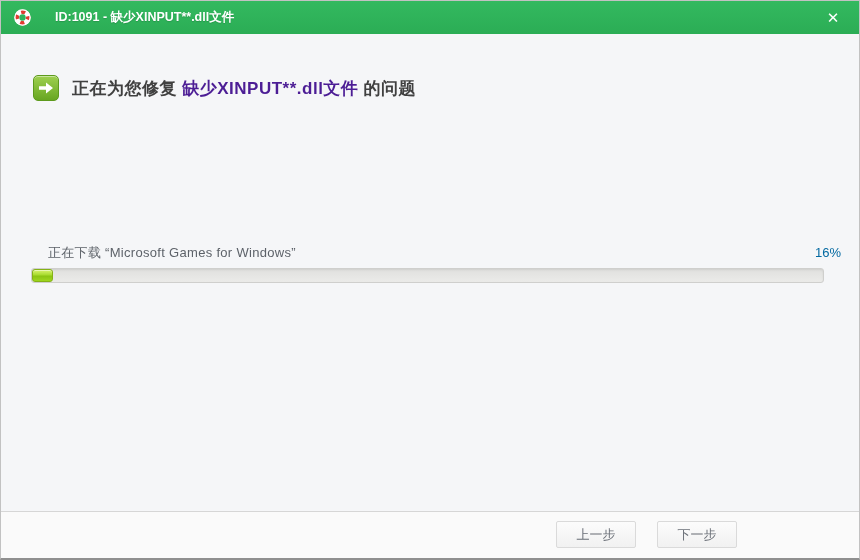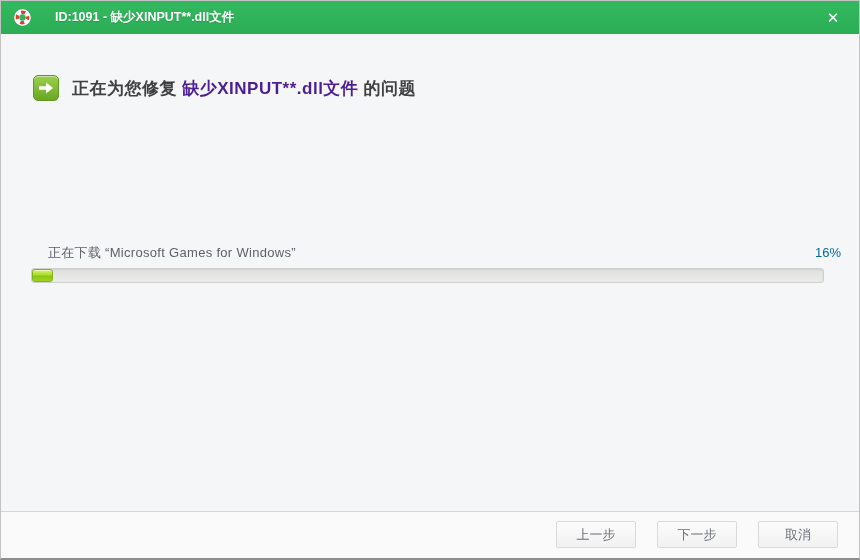--- a/index.html
+++ b/index.html
@@ -137,17 +137,16 @@
     <span class="percent-text">16%</span>
   </div>
 
   <div class="progress-track">
     <div class="progress-fill" style="width: 2.7%;"></div>
   </div>
 
   <div class="footer">
     <button class="btn btn-next">下一步</button>
     <button class="btn btn-prev">上一步</button>
-    <button class="btn btn-cancel">取消</button>
   </div>
 
 
 </div>
 
 </body></html>

